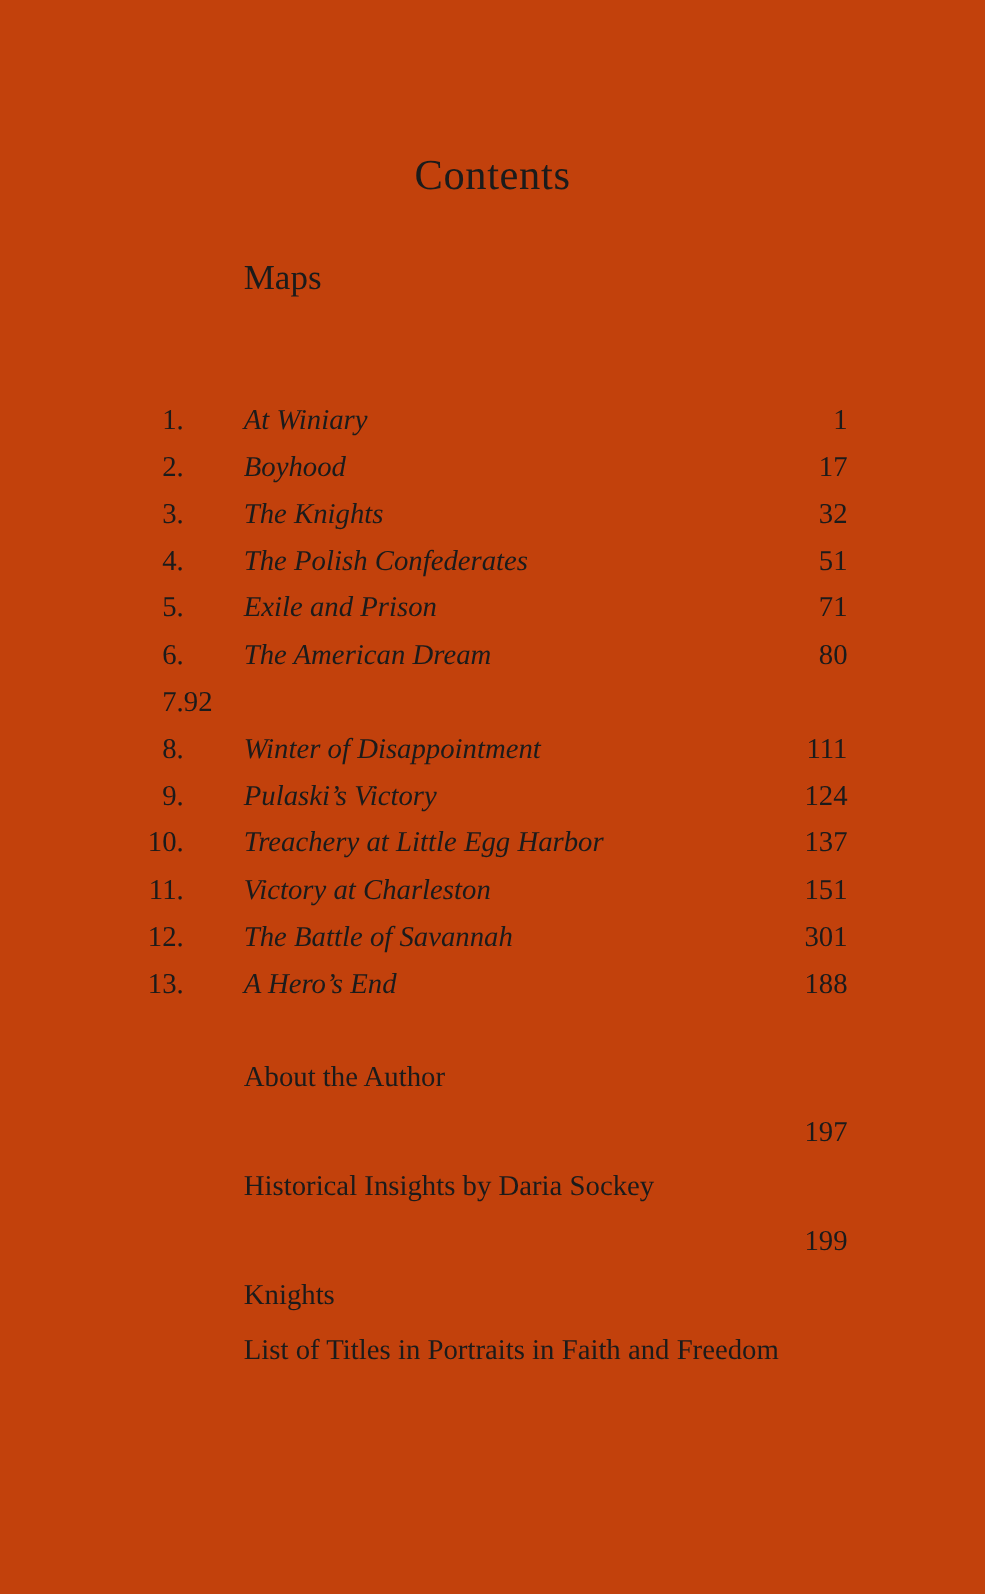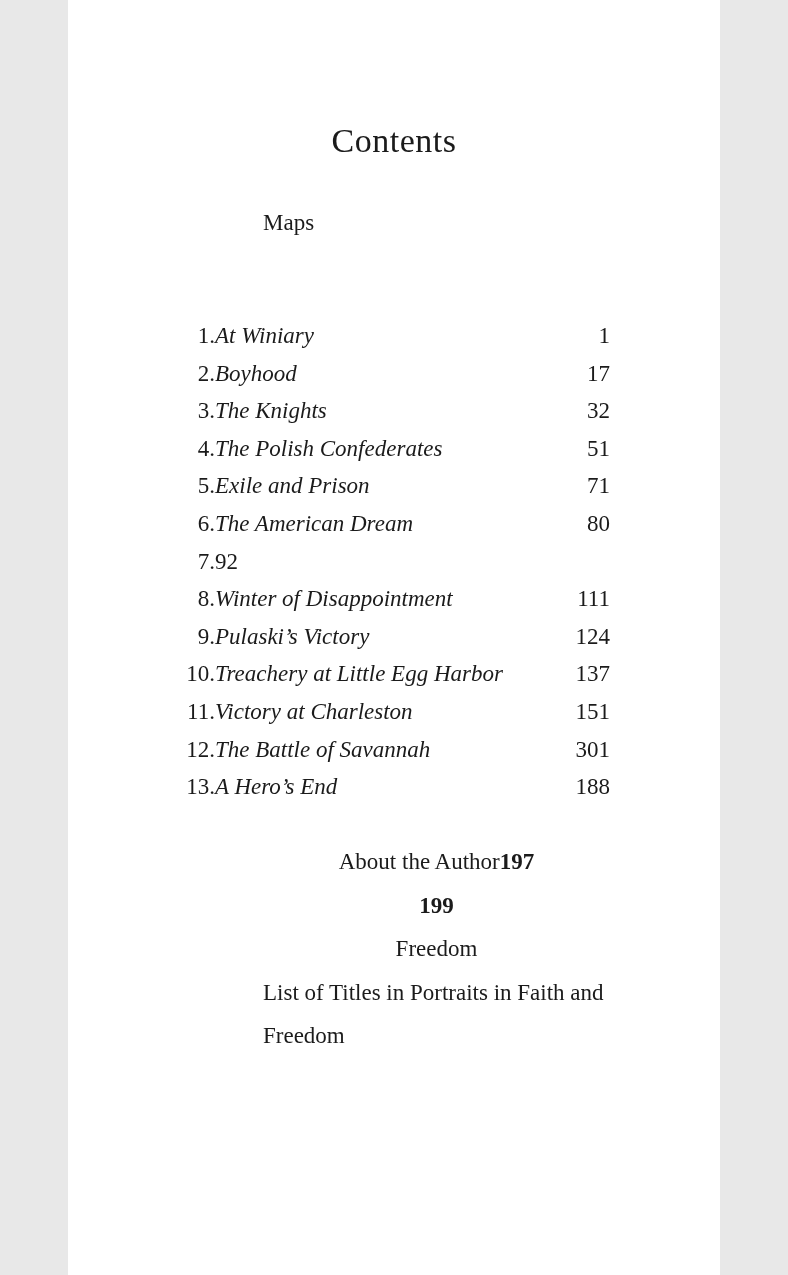--- a/index.html
+++ b/index.html
@@ -1,63 +1,63 @@
 <!DOCTYPE html>
 <html><head>
 <meta charset="utf-8">
 <style>
   html, body { margin: 0; padding: 0; background: #e8e8e8; }
   .page {
     position: relative;
-    width: 652px;
+    width: 788px;
     height: 1275px;
-    background: #ffffff;
+    background: #c2410c;
     color: #1b1b1b;
     font-family: "Liberation Serif", serif;
     overflow: hidden;
     margin: 0 auto;
   }
   .contents-title {
     position: absolute;
     top: 121px;
     left: 0;
     width: 100%;
     text-align: center;
     font-size: 34px;
     line-height: 40px;
     letter-spacing: 0.5px;
   }
   .front-matter {
     position: absolute;
     top: 204px;
     left: 195px;
     right: 120px;
-    font-size: 23px;
+    font-size: 28px;
   }
   .front-line { line-height: 37.5px; }
   .chapters {
     position: absolute;
     top: 317px;
     left: 100px;
     right: 110px;
     font-size: 23px;
   }
   .toc-row { display: flex; line-height: 37.6px; }
   .toc-row .num { flex: none; width: 47px; text-align: right; }
-  .toc-row .chapter-title { flex: 1 1 auto; font-style: italic; }
+  .toc-row .chapter-title { flex: 1 1 auto; font-style: italic; margin-left: 48px; }
   .toc-row .pg { flex: none; text-align: right; }
   .back-matter {
     position: absolute;
     top: 840px;
     left: 195px;
     right: 110px;
     font-size: 23px;
   }
-  .back-row { display: flex; justify-content: center; line-height: 43.5px; }
-  .back-row .pg { flex: none; text-align: right; font-weight: bold; }
+  .back-row { display: flex; justify-content: flex-end; line-height: 43.5px; flex-direction: column; }
+  .back-row .pg { flex: none; text-align: right; }
 </style>
 </head>
 <body>
 
 <div class="page">
 
   <div class="contents-title">Contents</div>
 
   <div class="front-matter">
     <div class="front-line">Maps</div>
@@ -129,24 +129,25 @@
       <span class="pg">188</span>
     </div>
   </div>
 
   <div class="back-matter">
     <div class="back-row">
       <span>About the Author</span>
       <span class="pg">197</span>
     </div>
     <div class="back-row">
+      <span>Historical Insights by Daria Sockey</span>
       <span class="pg">199</span>
     </div>
     <div class="back-row">
-      <span>Freedom</span>
+      <span>Knights</span>
       <span class="pg"></span>
     </div>
     <div class="back-row">
       <span>List of Titles in Portraits in Faith and Freedom</span>
       <span class="pg"></span>
     </div>
   </div>
 
 </div>
 

